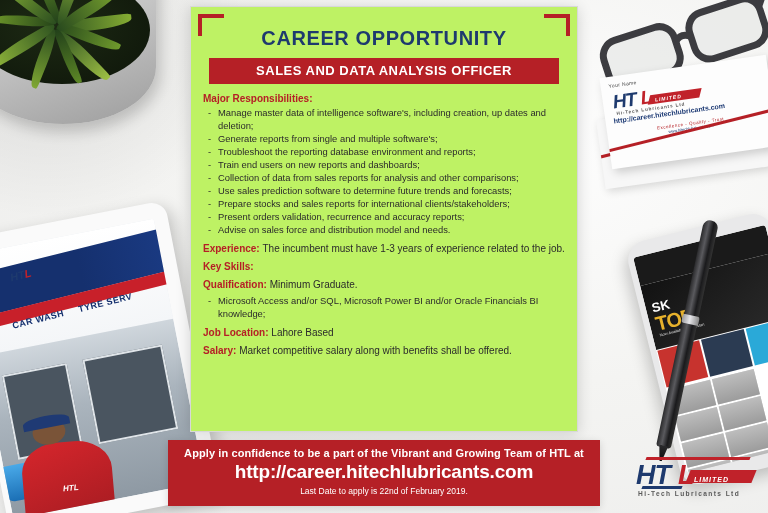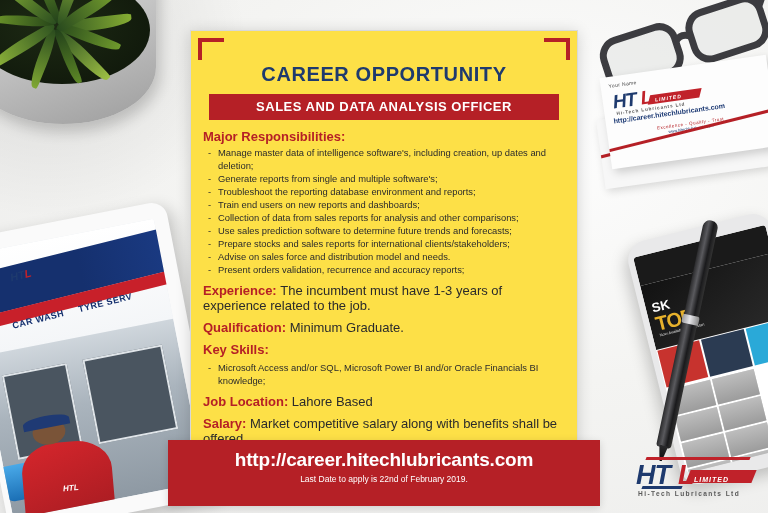--- a/index.html
+++ b/index.html
@@ -160,43 +160,42 @@
   }
   .pen-tip {
     position:absolute; left:3px; bottom:-14px; width:9px; height:16px;
     background:linear-gradient(#2a2a2c,#0c0c0e);
     clip-path:polygon(0 0,100% 0,62% 100%,38% 100%);
   }
 
   
   #flyer {
     position:absolute; left:190px; top:6px; width:388px; height:426px;
-    background:#fde047;
+    background:#bef264;
     box-shadow:0 2px 14px rgba(0,0,0,.16);
     border:1px solid #d8d8d8;
-    padding:19px 12px 8px 12px;
-    margin-top:24px;
+    padding:7px 12px 8px 12px;
   }
   .corner {
     position:absolute; width:26px; height:22px; border:4px solid #b52026;
   }
   .corner.tl { left:7px;  top:7px;  border-right:none; border-bottom:none; }
   .corner.tr { right:7px; top:7px;  border-left:none;  border-bottom:none; }
 
   #flyer-title {
     text-align:center; color:#1e3a6e; font-weight:bold;
     font-size:20px; letter-spacing:.6px; margin:13px 0 8px 0;
   }
   #flyer-subtitle {
     background:#b52026; color:#fff; text-align:center; font-weight:bold;
     font-size:13px; letter-spacing:.5px; padding:5px 0 6px 0; margin:0 6px 9px 6px;
   }
 
   .sec-head {
-    color:#b52026; font-weight:bold; font-size:13px; margin:7px 0 3px 0;
+    color:#b52026; font-weight:bold; font-size:10px; margin:7px 0 3px 0;
   }
   .sec-head .val { color:#2b2b2b; font-weight:normal; }
 
   ul.bullets { list-style:none; margin:0 0 0 4px; }
   ul.bullets li {
     font-size:9.4px; color:#2b2b2b; line-height:1.33;
     padding-left:11px; position:relative; margin-bottom:.5px;
   }
   ul.bullets li:before {
     content:"-"; position:absolute; left:1px; top:0; color:#2b2b2b;
@@ -366,51 +365,52 @@
 
   <div class="sec-head">Major Responsibilities:</div>
   <ul class="bullets">
     <li>Manage master data of intelligence software's, including creation, up dates and deletion;</li>
     <li>Generate reports from single and multiple software's;</li>
     <li>Troubleshoot the reporting database environment and reports;</li>
     <li>Train end users on new reports and dashboards;</li>
     <li>Collection of data from sales reports for analysis and other comparisons;</li>
     <li>Use sales prediction software to determine future trends and forecasts;</li>
     <li>Prepare stocks and sales reports for international clients/stakeholders;</li>
+    <li>Present orders validation, recurrence and accuracy reports;</li>
     <li>Advise on sales force and distribution model and needs.</li>
-    <li>Present orders validation, recurrence and accuracy reports;</li>
   </ul>
 
   <div class="sec-head">
     <span>Experience:</span>
     <span class="val">The incumbent must have 1-3 years of experience related to the job.</span>
   </div>
 
+  <div class="sec-head">Key Skills:</div>
+
   <div class="sec-head">
     <span>Qualification:</span>
     <span class="val">Minimum Graduate.</span>
   </div>
-
-  <div class="sec-head">Key Skills:</div>
   <ul class="bullets" style="margin-top:5px;">
     <li>Microsoft Access and/or SQL, Microsoft Power BI and/or Oracle Financials BI knowledge;</li>
   </ul>
 
   <div class="sec-head">
     <span>Job Location:</span>
     <span class="val">Lahore Based</span>
   </div>
 
   <div class="sec-head">
     <span>Salary:</span>
     <span class="val">Market competitive salary along with benefits shall be offered.</span>
   </div>
 </div>
 
 <div id="footer-banner">
+  <div id="footer-line1">Apply in confidence to be a part of the Vibrant and Growing Team of HTL at</div>
   <a id="footer-url" href="#" style="color:#fff;text-decoration:none;display:block;">http://career.hitechlubricants.com</a>
   <div id="footer-date">Last Date to apply is 22nd of February 2019.</div>
 </div>
 
 <div id="footer-logo">
   <span class="lg-swoosh-top"></span>
   <span class="lg-swoosh-red"></span>
   <span class="lg-ht">HT</span>
   <span class="lg-l">L</span>
   <span class="lg-limited">LIMITED</span>

